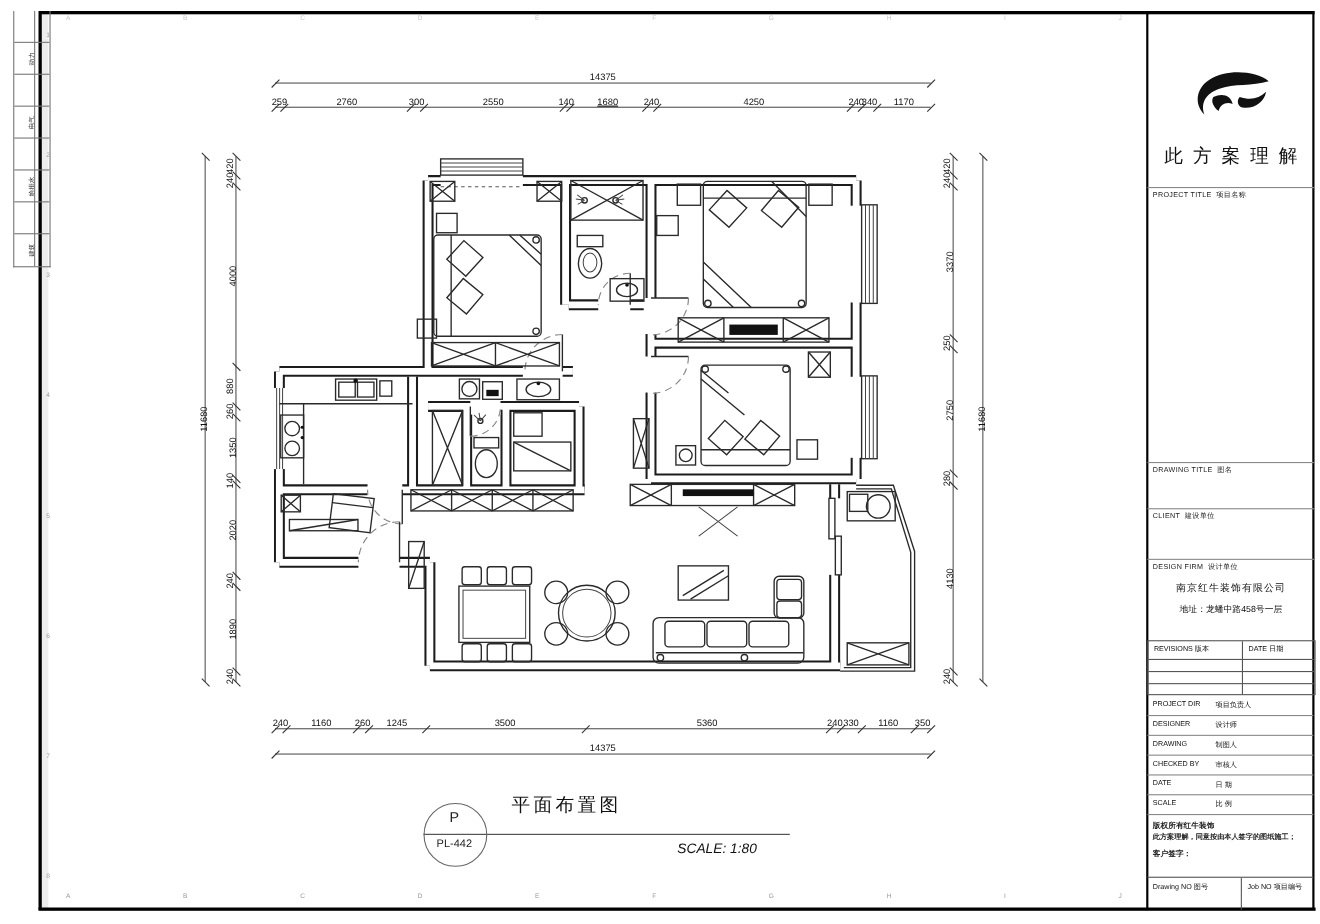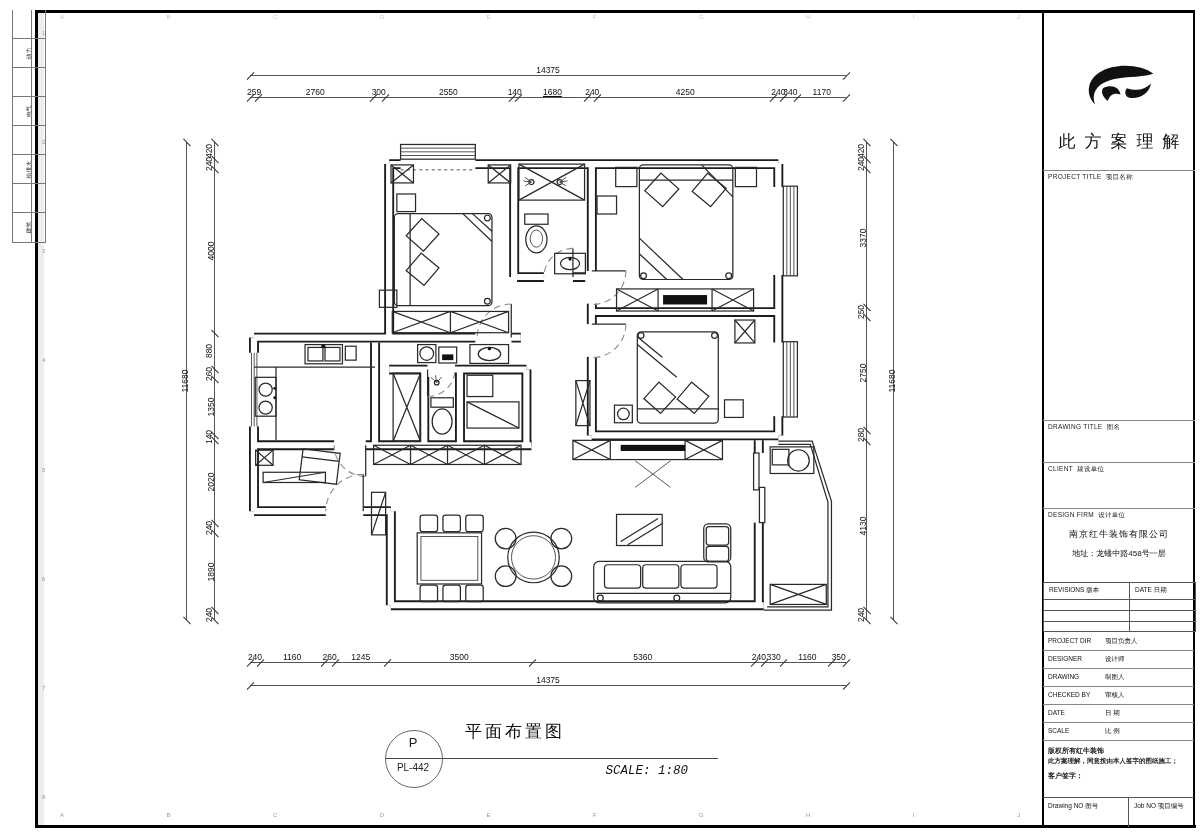--- a/index.html
+++ b/index.html
@@ -24,21 +24,21 @@
   .tickv{position:absolute;left:-5px;width:10px;height:1px;background:#333;transform:rotate(45deg);}
   .dlabh{position:absolute;top:-10px;transform:translateX(-50%);font-size:8.5px;line-height:1;color:#111;white-space:nowrap;}
   .dlabv{position:absolute;left:0;transform:translate(-13px,-50%) rotate(-90deg);font-size:8.5px;line-height:1;color:#111;white-space:nowrap;}
   
   .capline{position:absolute;left:385px;top:758px;width:333px;height:1px;background:#444;}
   .capcircle{position:absolute;left:385px;top:730px;width:56px;height:56px;border:1px solid #666;border-radius:50%;}
   .cap-p{position:absolute;left:385px;top:735px;width:56px;text-align:center;font-size:13px;color:#222;}
   .cap-code{position:absolute;left:385px;top:762px;width:56px;text-align:center;font-size:10px;color:#222;}
   .cap-en{position:absolute;left:690px;top:726px;transform:translateX(-100%);font-size:26px;font-weight:bold;letter-spacing:5px;white-space:nowrap;}
   .cap-cn{position:absolute;left:465px;top:720px;font-size:17px;letter-spacing:3px;}
-  .cap-scale{position:absolute;left:688px;top:764px;transform:translateX(-100%);font-size:12.5px;font-style:italic;font-family:Liberation Mono, monospace;white-space:nowrap;}
+  .cap-scale{position:absolute;left:688px;top:764px;transform:translateX(-100%);font-size:12.5px;font-style:italic;font-family:Liberation Sans, sans-serif;white-space:nowrap;}
   
   .tb{position:absolute;left:1043px;top:10px;width:152px;height:816px;font-size:6.5px;}
   .tb .sec{position:absolute;left:0;width:152px;}
   .tb .hline{position:absolute;left:0;width:152px;height:1px;background:#888;}
   .tb .lab{padding:3px 0 0 5px;color:#222;white-space:nowrap;letter-spacing:0.3px;}
   .brand{position:absolute;left:0;top:120px;width:152px;text-align:center;font-size:17px;letter-spacing:9px;
          font-family:"DejaVu Serif","Liberation Serif",serif;color:#111;text-indent:9px;}
   .logo{position:absolute;left:36px;top:48px;width:80px;height:62px;}
   .rev{position:absolute;left:0;top:572px;width:151px;border:1px solid #555;height:48px;}
   .rev .vdiv{position:absolute;left:85px;top:0;width:1px;height:48px;background:#555;}

